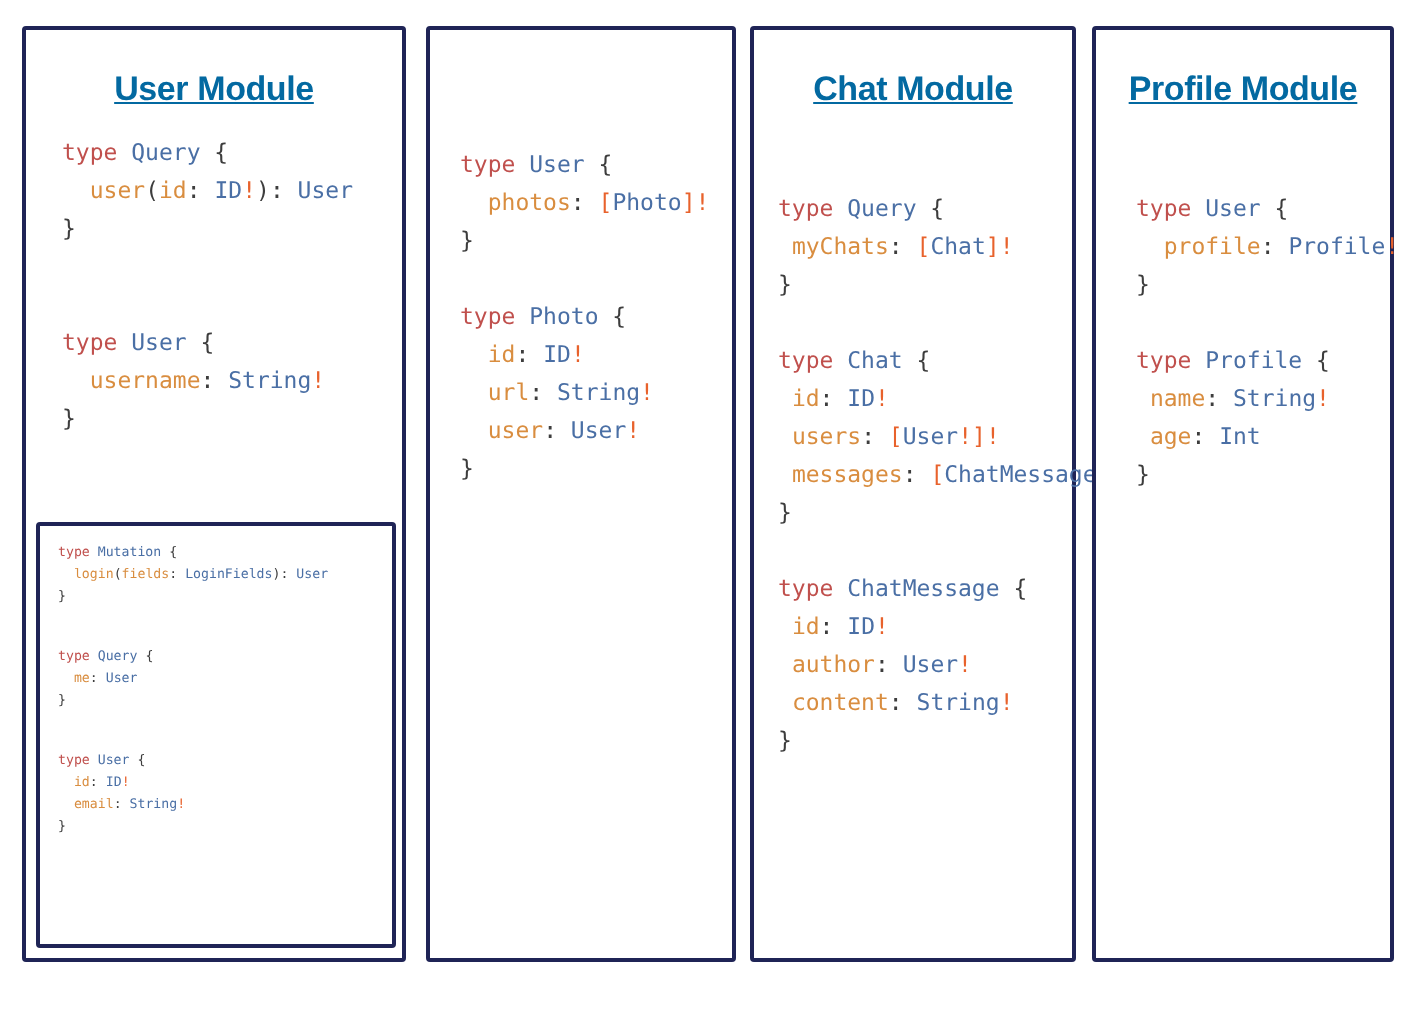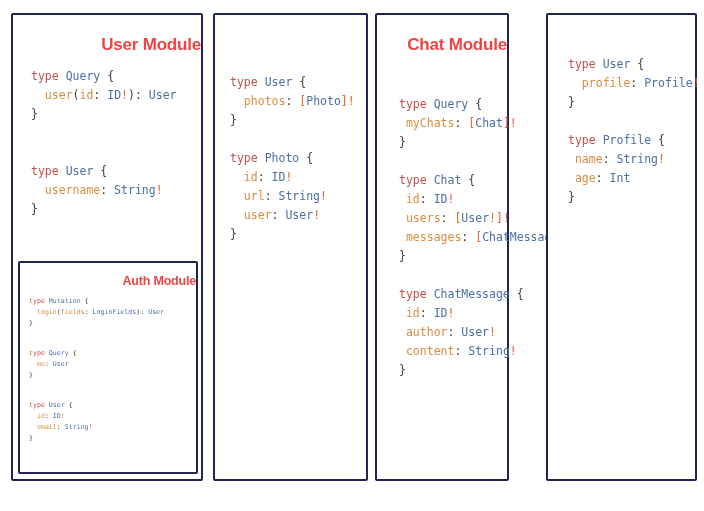--- a/index.html
+++ b/index.html
@@ -22,24 +22,25 @@
 
   .card {
     position: absolute;
     box-sizing: border-box;
     background: #ffffff;
     border: 2px solid #1f2456;
     border-radius: 2px;
   }
 
   .card-title {
-    text-align: right;
+    text-align: center;
     font-weight: bold;
-    color: #ef4444;
+    color: #0369a1;
     letter-spacing: -0.2px;
+    text-decoration: underline;
   }
 
   .card > .card-title {
     font-size: 17px;
     margin-top: 20px;
     margin-bottom: 4px;
   }
 
   .code {
     font-family: "DejaVu Sans Mono", "Liberation Mono", monospace;
@@ -81,50 +82,50 @@
     font-size: 6.6px;
     line-height: 11px;
     margin: 8px 0 0 9px;
   }
 
   
   #card-gallery       { left: 213px; top: 13px; width: 155px; height: 468px; }
   #card-gallery .code { margin: 58px 0 0 15px; }
 
   
-  #card-chat       { left: 375px; top: 13px; width: 134px; height: 468px; padding-left: 10px; }
+  #card-chat       { left: 375px; top: 13px; width: 163px; height: 468px; }
   #card-chat .code { margin: 40px 0 0 12px; }
 
   
   #card-profile       { left: 546px; top: 13px; width: 151px; height: 468px; }
   #card-profile .code { margin: 40px 0 0 20px; }
 
   .spacer-line { display: block; height: 19px; }
 </style>
 </head>
 <body>
 
 <div class="board">
 
   <div class="card" id="card-user">
     <div class="card-title">User Module</div>
     <div class="code"><div><span class="k">type </span><span class="tn">Query</span><span class="p"> {</span></div><div><span class="p">  </span><span class="f">user</span><span class="p">(</span><span class="f">id</span><span class="p">: </span><span class="tn">ID</span><span class="b">!</span><span class="p">): </span><span class="tn">User</span></div><div><span class="p">}</span></div><span class="spacer-line"></span><span class="spacer-line"></span><div><span class="k">type </span><span class="tn">User</span><span class="p"> {</span></div><div><span class="p">  </span><span class="f">username</span><span class="p">: </span><span class="tn">String</span><span class="b">!</span></div><div><span class="p">}</span></div></div>
 
     <div id="card-auth">
-      <div class="card-title">Auth Module</div>
       <div class="code"><div><span class="k">type </span><span class="tn">Mutation</span><span class="p"> {</span></div><div><span class="p">  </span><span class="f">login</span><span class="p">(</span><span class="f">fields</span><span class="p">: </span><span class="tn">LoginFields</span><span class="p">): </span><span class="tn">User</span></div><div><span class="p">}</span></div><span class="spacer-line"></span><div><span class="k">type </span><span class="tn">Query</span><span class="p"> {</span></div><div><span class="p">  </span><span class="f">me</span><span class="p">: </span><span class="tn">User</span></div><div><span class="p">}</span></div><span class="spacer-line"></span><div><span class="k">type </span><span class="tn">User</span><span class="p"> {</span></div><div><span class="p">  </span><span class="f">id</span><span class="p">: </span><span class="tn">ID</span><span class="b">!</span></div><div><span class="p">  </span><span class="f">email</span><span class="p">: </span><span class="tn">String</span><span class="b">!</span></div><div><span class="p">}</span></div></div>
     </div>
   </div>
 
   <div class="card" id="card-gallery">
     <div class="code"><div><span class="k">type </span><span class="tn">User</span><span class="p"> {</span></div><div><span class="p">  </span><span class="f">photos</span><span class="p">: </span><span class="b">[</span><span class="tn">Photo</span><span class="b">]</span><span class="b">!</span></div><div><span class="p">}</span></div><span class="spacer-line"></span><div><span class="k">type </span><span class="tn">Photo</span><span class="p"> {</span></div><div><span class="p">  </span><span class="f">id</span><span class="p">: </span><span class="tn">ID</span><span class="b">!</span></div><div><span class="p">  </span><span class="f">url</span><span class="p">: </span><span class="tn">String</span><span class="b">!</span></div><div><span class="p">  </span><span class="f">user</span><span class="p">: </span><span class="tn">User</span><span class="b">!</span></div><div><span class="p">}</span></div></div>
   </div>
 
   <div class="card" id="card-chat">
     <div class="card-title">Chat Module</div>
     <div class="code"><div><span class="k">type </span><span class="tn">Query</span><span class="p"> {</span></div><div><span class="p"> </span><span class="f">myChats</span><span class="p">: </span><span class="b">[</span><span class="tn">Chat</span><span class="b">]</span><span class="b">!</span></div><div><span class="p">}</span></div><span class="spacer-line"></span><div><span class="k">type </span><span class="tn">Chat</span><span class="p"> {</span></div><div><span class="p"> </span><span class="f">id</span><span class="p">: </span><span class="tn">ID</span><span class="b">!</span></div><div><span class="p"> </span><span class="f">users</span><span class="p">: </span><span class="b">[</span><span class="tn">User</span><span class="b">!</span><span class="b">]</span><span class="b">!</span></div><div><span class="p"> </span><span class="f">messages</span><span class="p">: </span><span class="b">[</span><span class="tn">ChatMessage</span><span class="b">]</span><span class="b">!</span></div><div><span class="p">}</span></div><span class="spacer-line"></span><div><span class="k">type </span><span class="tn">ChatMessage</span><span class="p"> {</span></div><div><span class="p"> </span><span class="f">id</span><span class="p">: </span><span class="tn">ID</span><span class="b">!</span></div><div><span class="p"> </span><span class="f">author</span><span class="p">: </span><span class="tn">User</span><span class="b">!</span></div><div><span class="p"> </span><span class="f">content</span><span class="p">: </span><span class="tn">String</span><span class="b">!</span></div><div><span class="p">}</span></div></div>
   </div>
 
   <div class="card" id="card-profile">
+    <div class="card-title">Profile Module</div>
     <div class="code"><div><span class="k">type </span><span class="tn">User</span><span class="p"> {</span></div><div><span class="p">  </span><span class="f">profile</span><span class="p">: </span><span class="tn">Profile</span><span class="b">!</span></div><div><span class="p">}</span></div><span class="spacer-line"></span><div><span class="k">type </span><span class="tn">Profile</span><span class="p"> {</span></div><div><span class="p"> </span><span class="f">name</span><span class="p">: </span><span class="tn">String</span><span class="b">!</span></div><div><span class="p"> </span><span class="f">age</span><span class="p">: </span><span class="tn">Int</span></div><div><span class="p">}</span></div></div>
   </div>
 
 </div>
 
 </body></html>

